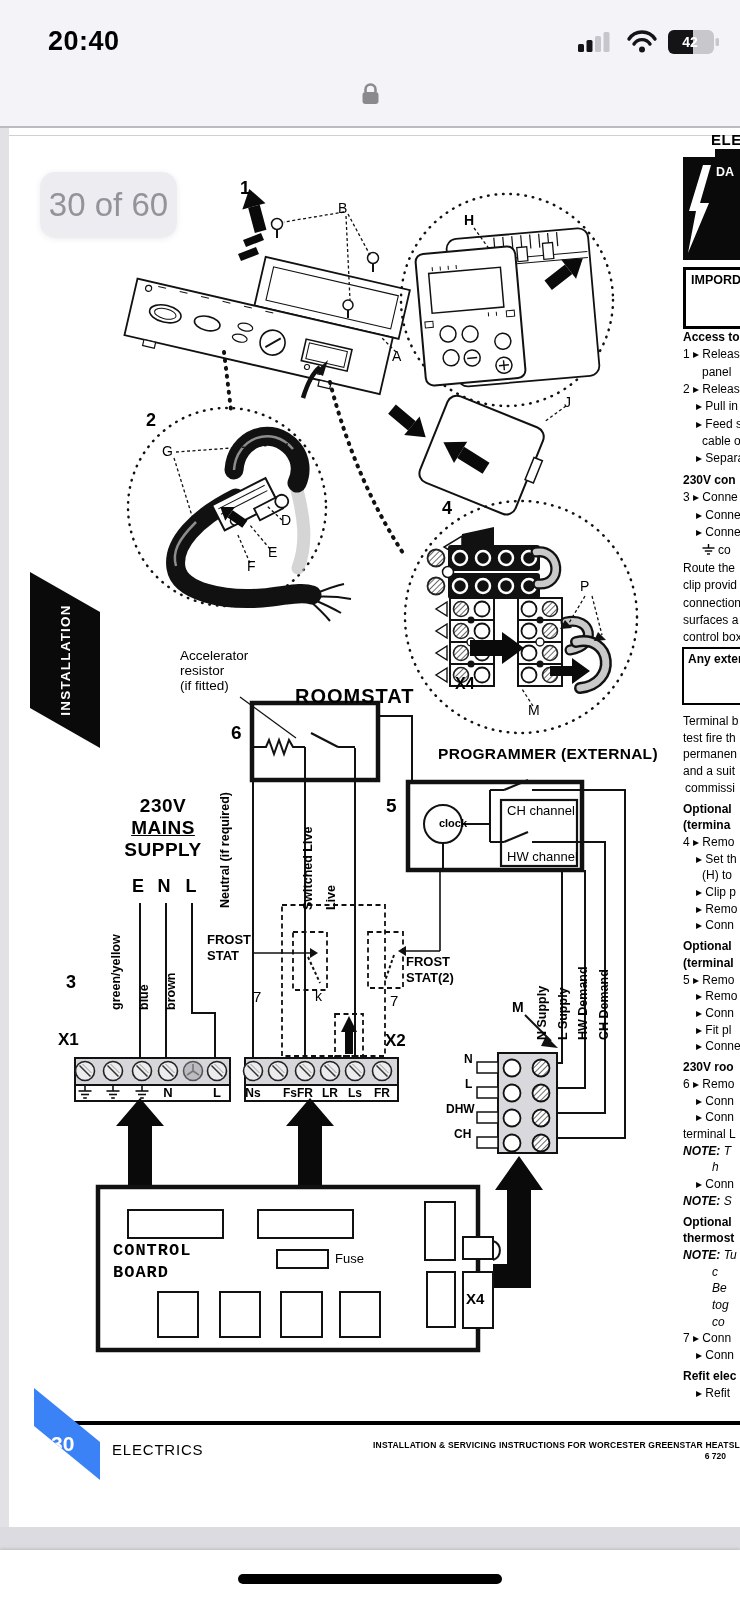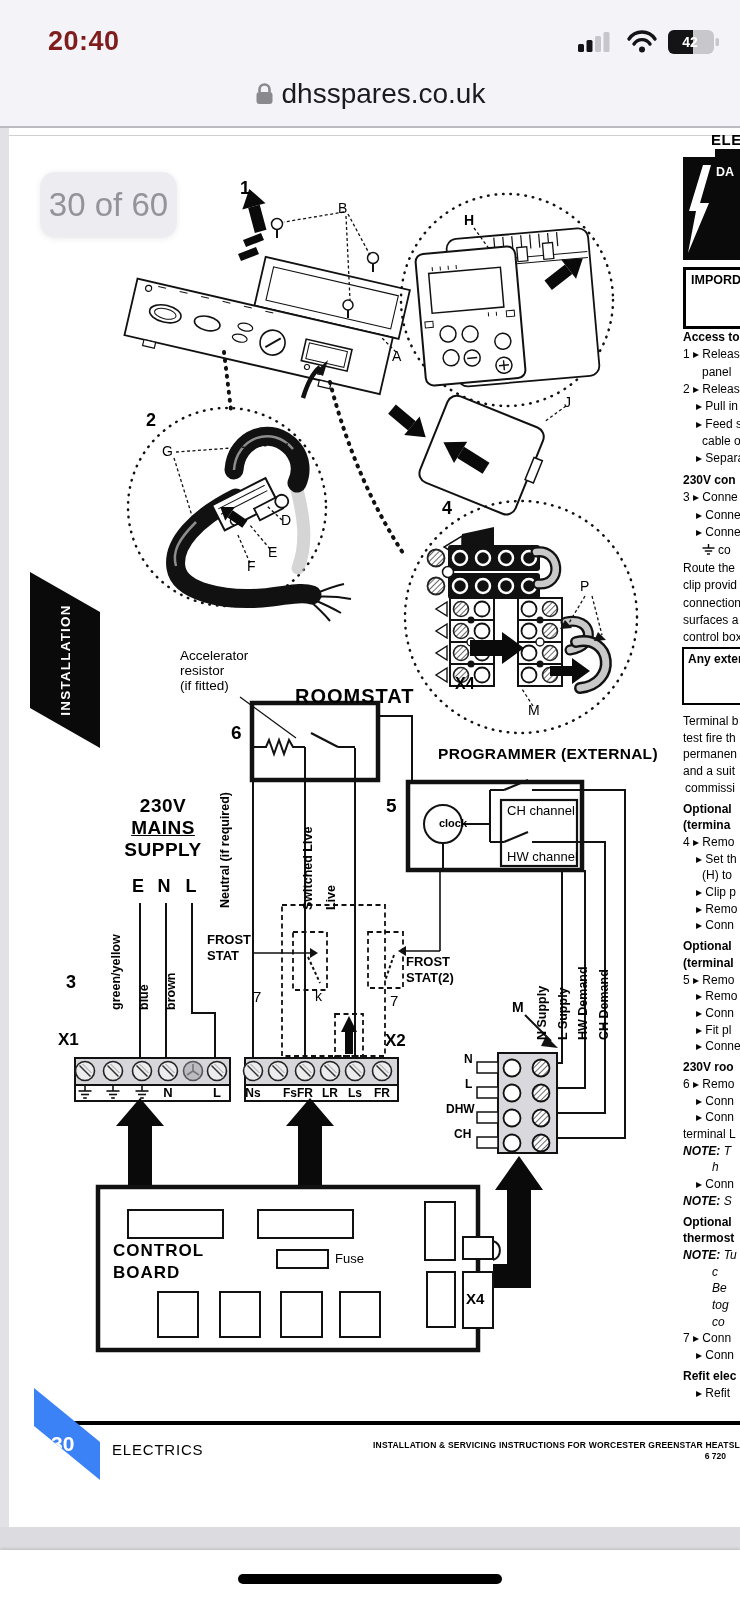--- a/index.html
+++ b/index.html
@@ -1,21 +1,21 @@
 <!DOCTYPE html>
 <html><head>
 <meta charset="utf-8">
 <style>
   html,body{margin:0;padding:0;}
   body{width:740px;height:1600px;position:relative;overflow:hidden;background:#e8e7ec;
        font-family:"Liberation Sans","DejaVu Sans",sans-serif;-webkit-font-smoothing:antialiased;}
   .abs{position:absolute;}
   
   #statusbar{left:0;top:0;width:740px;height:62px;background:#f4f3f8;z-index:30;}
-  #time{left:48px;top:26px;font-size:27px;font-weight:700;letter-spacing:.5px;color:#7f1d1d;}
+  #time{left:48px;top:26px;font-size:27px;font-weight:700;letter-spacing:.5px;color:#000000;}
   #sticons{right:20px;top:30px;display:flex;align-items:center;gap:10px;}
   #urlbar{left:0;top:62px;width:740px;height:64px;background:#f4f3f8;z-index:30;
           display:flex;align-items:center;justify-content:center;gap:8px;}
   #urltext{font-size:28px;color:#1b1b1f;}
   #hairline{left:0;top:126px;width:740px;height:2px;background:#bcbbc2;z-index:30;}
   
   #page1{left:9px;top:128px;width:731px;height:1399px;background:#fff;z-index:1;
          box-shadow:0 1px 4px rgba(0,0,0,.22);}
   #leftstrip{left:0;top:128px;width:9px;height:1399px;background:#e2e1e6;z-index:6;}
   #gapband{left:0;top:1527px;width:740px;height:23px;background:#dcdbe0;z-index:6;}
@@ -464,21 +464,20 @@
       <rect x="47.5" y="8" width="3.5" height="8" rx="1.5" fill="#c8c7cc"></rect>
     </svg>
   </div>
 </div>
 
 <div class="abs" id="urlbar">
   <svg width="19" height="24" viewBox="0 0 19 24">
     <path d="M4.5,10 V7.5 a5,5 0 0 1 10,0 V10" stroke="#8a8a8e" stroke-width="2.6" fill="none"></path>
     <rect x="1.5" y="10" width="16" height="12" rx="3" fill="#8a8a8e"></rect>
   </svg>
-  <span id="urltext">dhsspares.co.uk</span>
 </div>
 <div class="abs" id="hairline"></div>
 
 <div class="abs" id="badge">
   <span>30 of 60</span>
 </div>
 
 <span class="abs" id="eleclip">ELE</span>
 <div class="abs" id="warntab"></div>
 <div class="abs" id="warnbox">
@@ -635,21 +634,21 @@
 <span class="lbl bold ctr" style="left:330px;top:1086px;font-size:12px;">LR</span>
 <span class="lbl bold ctr" style="left:355px;top:1086px;font-size:12px;text-align:right;">Ls</span>
 <span class="lbl bold ctr" style="left:382px;top:1086px;font-size:12px;">FR</span>
 
 <span class="lbl bold" style="left:512px;top:999px;font-size:14px;">M</span>
 <span class="lbl bold" style="left:464px;top:1052px;font-size:12px;">N</span>
 <span class="lbl bold" style="left:465px;top:1077px;font-size:12px;">L</span>
 <span class="lbl bold" style="left:446px;top:1102px;font-size:12px;">DHW</span>
 <span class="lbl bold" style="left:454px;top:1127px;font-size:12px;">CH</span>
 
-<span class="lbl bold" style="left:113px;top:1240px;font-size:17px;letter-spacing:1px;line-height:22px;">
+<span class="lbl bold" style="left:113px;top:1240px;font-size:17px;letter-spacing:1px;line-height:22px;font-family:Liberation Mono, monospace;">
   <span style="display:block;">CONTROL</span>
     <span style="display:block;">BOARD</span>
 </span>
 <span class="lbl" style="left:335px;top:1251px;font-size:13px;">Fuse</span>
 <span class="lbl bold" style="left:466px;top:1290px;font-size:15px;">X4</span>
 
 <div class="abs" id="installtab">
   <span>INSTALLATION</span>
 </div>
 <div class="abs" id="footrule"></div>

